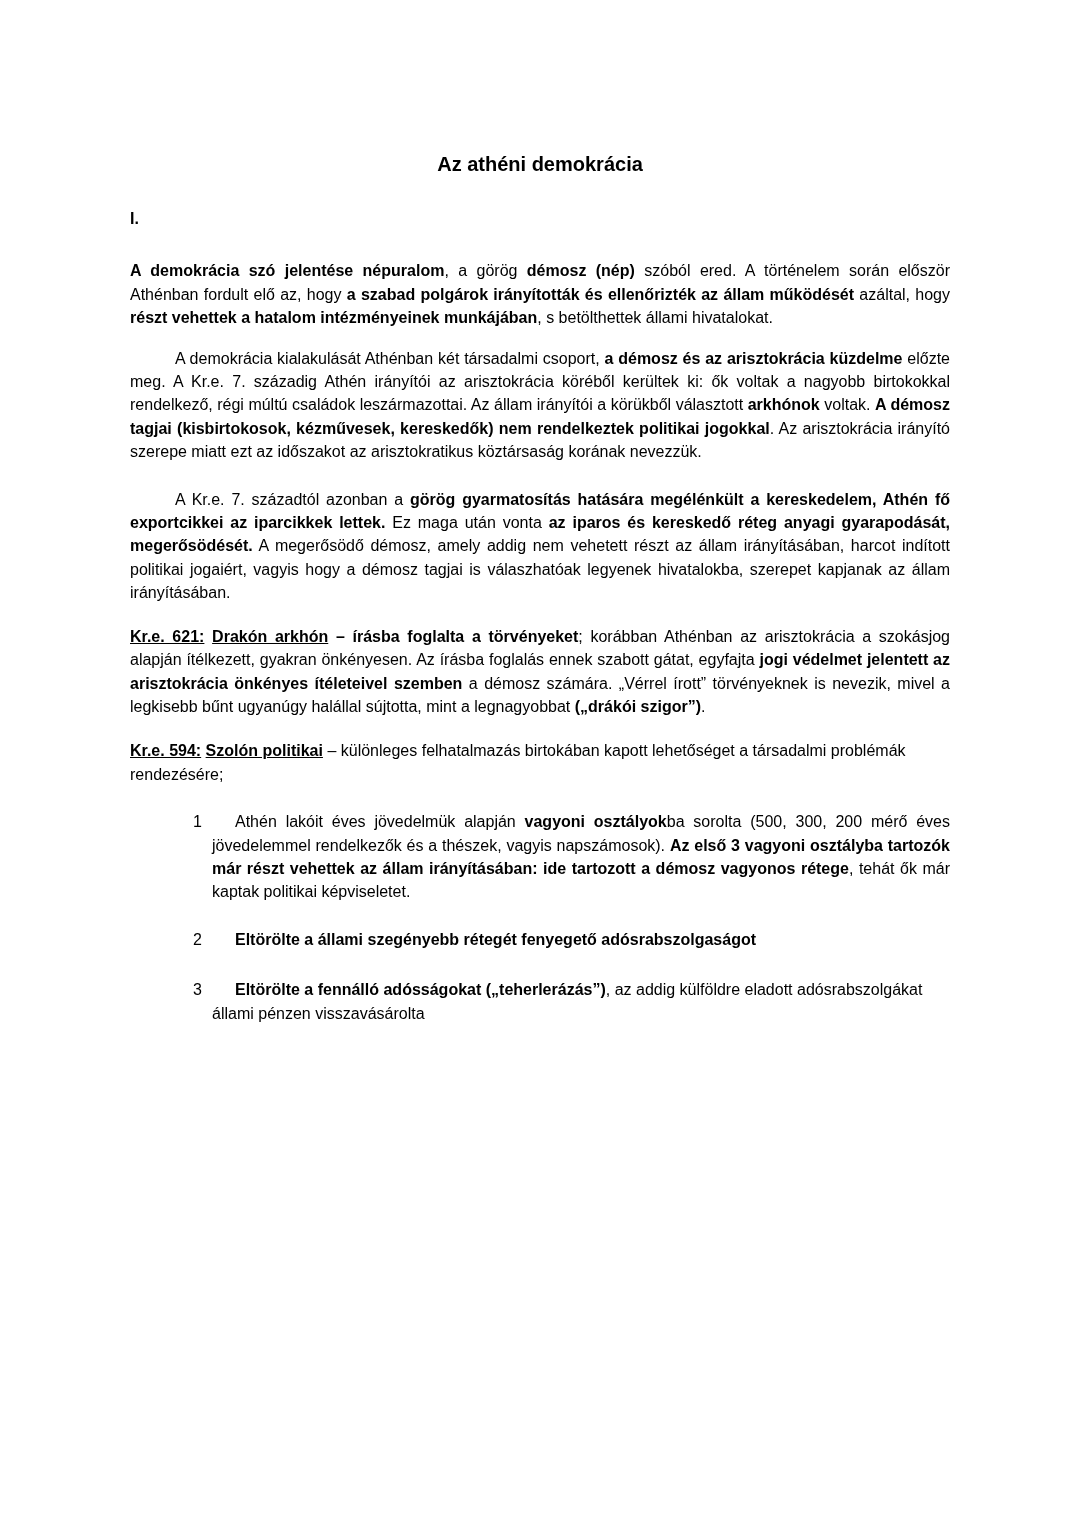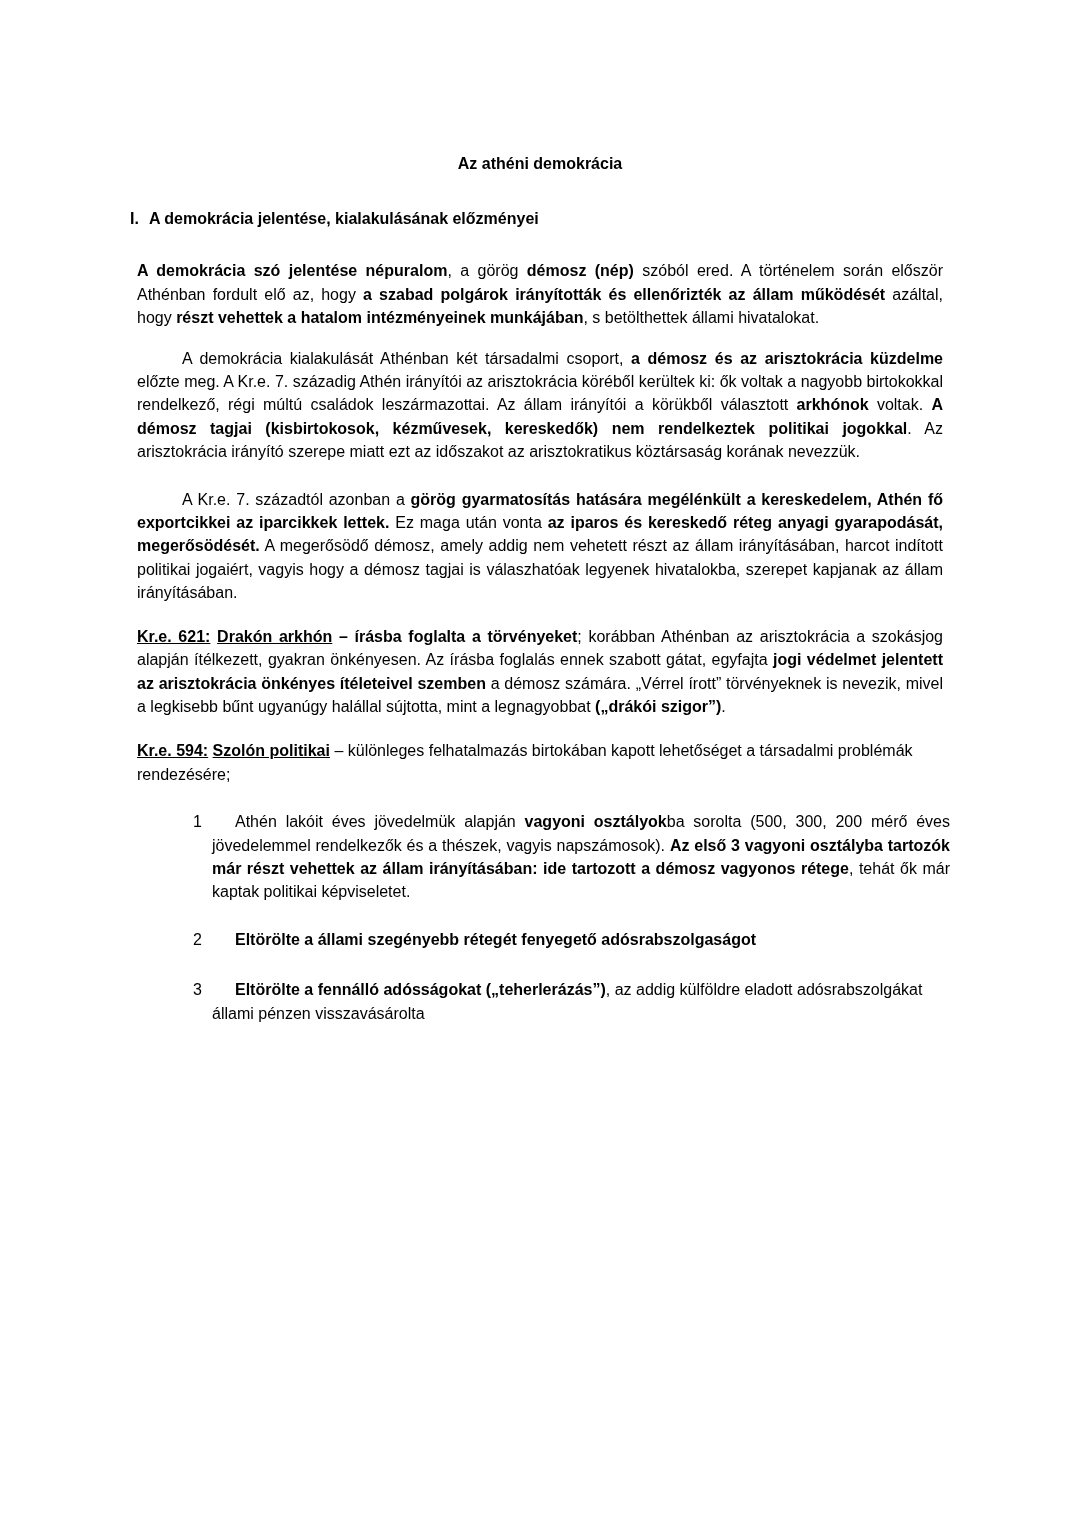--- a/index.html
+++ b/index.html
@@ -14,42 +14,42 @@
     color: #000000;
     overflow: hidden;
   }
   .page {
     box-sizing: border-box;
     width: 1080px;
     height: 1525px;
     padding: 151px 130px 60px 130px;
   }
   .doc-title {
-    font-size: 16px;
+    font-size: 20px;
     line-height: 26px;
     font-weight: bold;
     text-align: center;
     margin: 0 0 30px 0;
   }
   .heading-row {
     display: flex;
     font-size: 16px;
     line-height: 23.4px;
     font-weight: bold;
   }
   .heading-row .h-num {
     flex: none;
     margin-right: 10px;
   }
   .heading-1 { margin: 0 0 29px 0; }
   .heading-2 { margin: 0 0 24px 0; }
   .para {
     font-size: 16px;
     line-height: 23.4px;
-    margin: 7px;
+    margin: 0;
   }
   .justify { text-align: justify; }
   .indent { text-indent: 45px; }
   .p-meaning       { margin-bottom: 17px; }
   .p-two-groups    { margin-bottom: 24px; }
   .p-colonization  { margin-bottom: 20px; }
   .p-drakon        { margin-bottom: 21px; }
   .p-solon         { margin-bottom: 24px; }
   .measures-label  { margin-bottom: 48px; }
   .measures-list {
@@ -74,21 +74,20 @@
 </style>
 </head>
 <body>
 
 <div class="page">
 
   <h1 class="doc-title">Az athéni demokrácia</h1>
 
   <div class="heading-row heading-1">
     <span class="h-num">I.</span>
-    <span class="h-text">A demokrácia jelentése, kialakulásának előzményei</span>
   </div>
 
   <p class="para justify p-meaning"><span class="b">A demokrácia szó jelentése népuralom</span><span>, a görög </span><span class="b">démosz (nép)</span><span> szóból ered. A történelem során először Athénban fordult elő az, hogy </span><span class="b">a szabad polgárok irányították és ellenőrizték az állam működését</span><span> azáltal, hogy </span><span class="b">részt vehettek a hatalom intézményeinek munkájában</span><span>, s betölthettek állami hivatalokat.</span></p>
 
   <p class="para justify indent p-two-groups"><span>A demokrácia kialakulását Athénban két társadalmi csoport, </span><span class="b">a démosz és az arisztokrácia küzdelme</span><span> előzte meg. A Kr.e. 7. századig Athén irányítói az arisztokrácia köréből kerültek ki: ők voltak a nagyobb birtokokkal rendelkező, régi múltú családok leszármazottai. Az állam irányítói a körükből választott </span><span class="b">arkhónok</span><span> voltak. </span><span class="b">A démosz tagjai (kisbirtokosok, kézművesek, kereskedők) nem rendelkeztek politikai jogokkal</span><span>. Az arisztokrácia irányító szerepe miatt ezt az időszakot az arisztokratikus köztársaság korának nevezzük.</span></p>
 
   <p class="para justify indent p-colonization"><span>A Kr.e. 7. századtól azonban a </span><span class="b">görög gyarmatosítás hatására megélénkült a kereskedelem, Athén fő exportcikkei az iparcikkek lettek.</span><span> Ez maga után vonta </span><span class="b">az iparos és kereskedő réteg anyagi gyarapodását, megerősödését.</span><span> A megerősödő démosz, amely addig nem vehetett részt az állam irányításában, harcot indított politikai jogaiért, vagyis hogy a démosz tagjai is válaszhatóak legyenek hivatalokba, szerepet kapjanak az állam irányításában.</span></p>
 
 
   <p class="para justify p-drakon"><span class="b u">Kr.e. 621:</span><span class="b"> </span><span class="b u">Drakón arkhón</span><span class="b"> – írásba foglalta a törvényeket</span><span>; korábban Athénban az arisztokrácia a szokásjog alapján ítélkezett, gyakran önkényesen. Az írásba foglalás ennek szabott gátat, egyfajta </span><span class="b">jogi védelmet jelentett az arisztokrácia önkényes ítéleteivel szemben</span><span> a démosz számára. „Vérrel írott” törvényeknek is nevezik, mivel a legkisebb bűnt ugyanúgy halállal sújtotta, mint a legnagyobbat </span><span class="b">(„drákói szigor”)</span><span>.</span></p>

